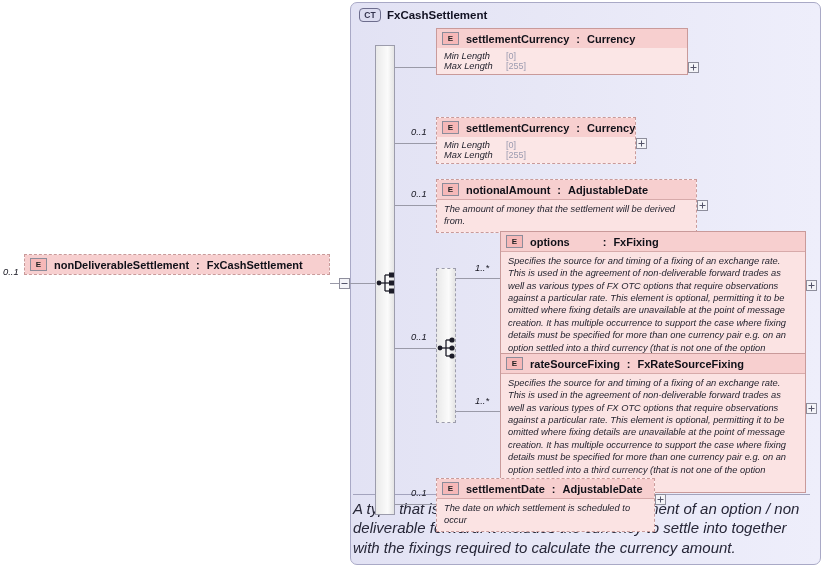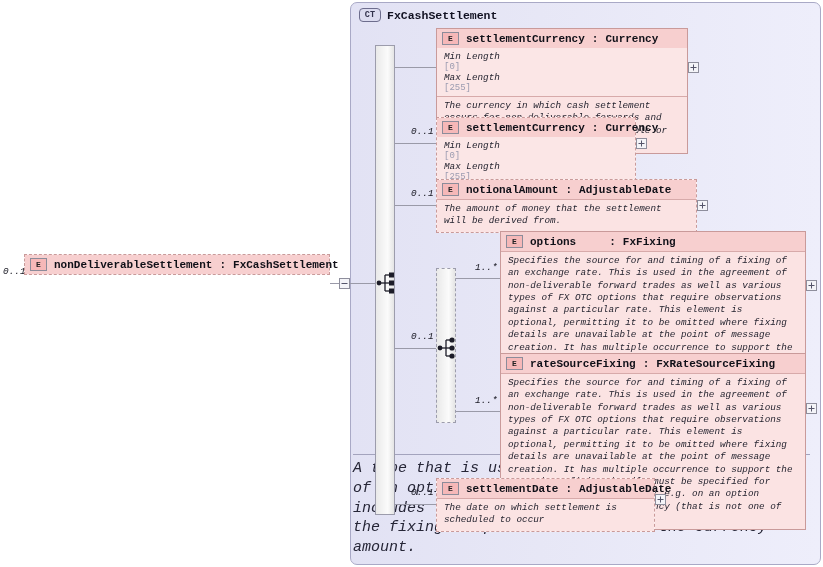--- a/index.html
+++ b/index.html
@@ -9,21 +9,21 @@
   }
   body {
     width: 823px;
     height: 567px;
     position: relative;
     font-family: "Liberation Sans", sans-serif;
     font-size: 11px;
     color: #1a1a1a;
     overflow: hidden;
   }
-  .canvas { position: absolute; left: 0; top: 0; width: 739px; height: 567px; font-family: Liberation Mono, monospace; }
+  .canvas { position: absolute; left: 0; top: 0; width: 739px; height: 567px; }
 
   
   .abs { position: absolute; box-sizing: border-box; }
 
   
   .hline { position: absolute; height: 1px; background: #9a9aa8; }
 
   
   .toggle {
     position: absolute;
@@ -123,21 +123,21 @@
     color: #101018;
     white-space: nowrap;
   }
   .e-sep { font-size: 11px; font-weight: bold; color: #101018; }
   .e-type { font-size: 11px; font-weight: bold; color: #101018; white-space: nowrap; }
 
   .ebox-facets {
     padding: 3px 6px 3px 7px;
     background: #fbe6e6;
   }
-  .facet-row { display: flex; align-items: baseline; flex-direction: column; }
+  .facet-row { display: flex; align-items: baseline; }
   .facet-name {
     font-size: 9.3px;
     font-style: italic;
     color: #1f1f2b;
     width: 62px;
     flex: none;
   }
   .facet-val {
     font-size: 9px;
     color: #9b9bb0;
@@ -238,21 +238,20 @@
     <div class="ebox-facets">
       <div class="facet-row">
         <span class="facet-name">Min Length</span>
         <span class="facet-val">[0]</span>
       </div>
       <div class="facet-row">
         <span class="facet-name">Max Length</span>
         <span class="facet-val">[255]</span>
       </div>
     </div>
-    <div class="ebox-doc">The currency in which cash settlement occurs for non-deliverable forwards and cash-settled options (non-deliverable or otherwise).</div>
   </div>
   <div class="hline" style="left:688px; top:67px; width:3px;"></div>
   <div class="toggle" style="left:688px; top:62px;">
     <svg width="7" height="7" viewBox="0 0 7 7">
         <line x1="0.5" y1="3.5" x2="6.5" y2="3.5" stroke="#55556a" stroke-width="1"></line>
         <line x1="3.5" y1="0.5" x2="3.5" y2="6.5" stroke="#55556a" stroke-width="1"></line>
       </svg>
   </div>
 
   <div class="occ" style="left:411px; top:126px;">0..1</div>

